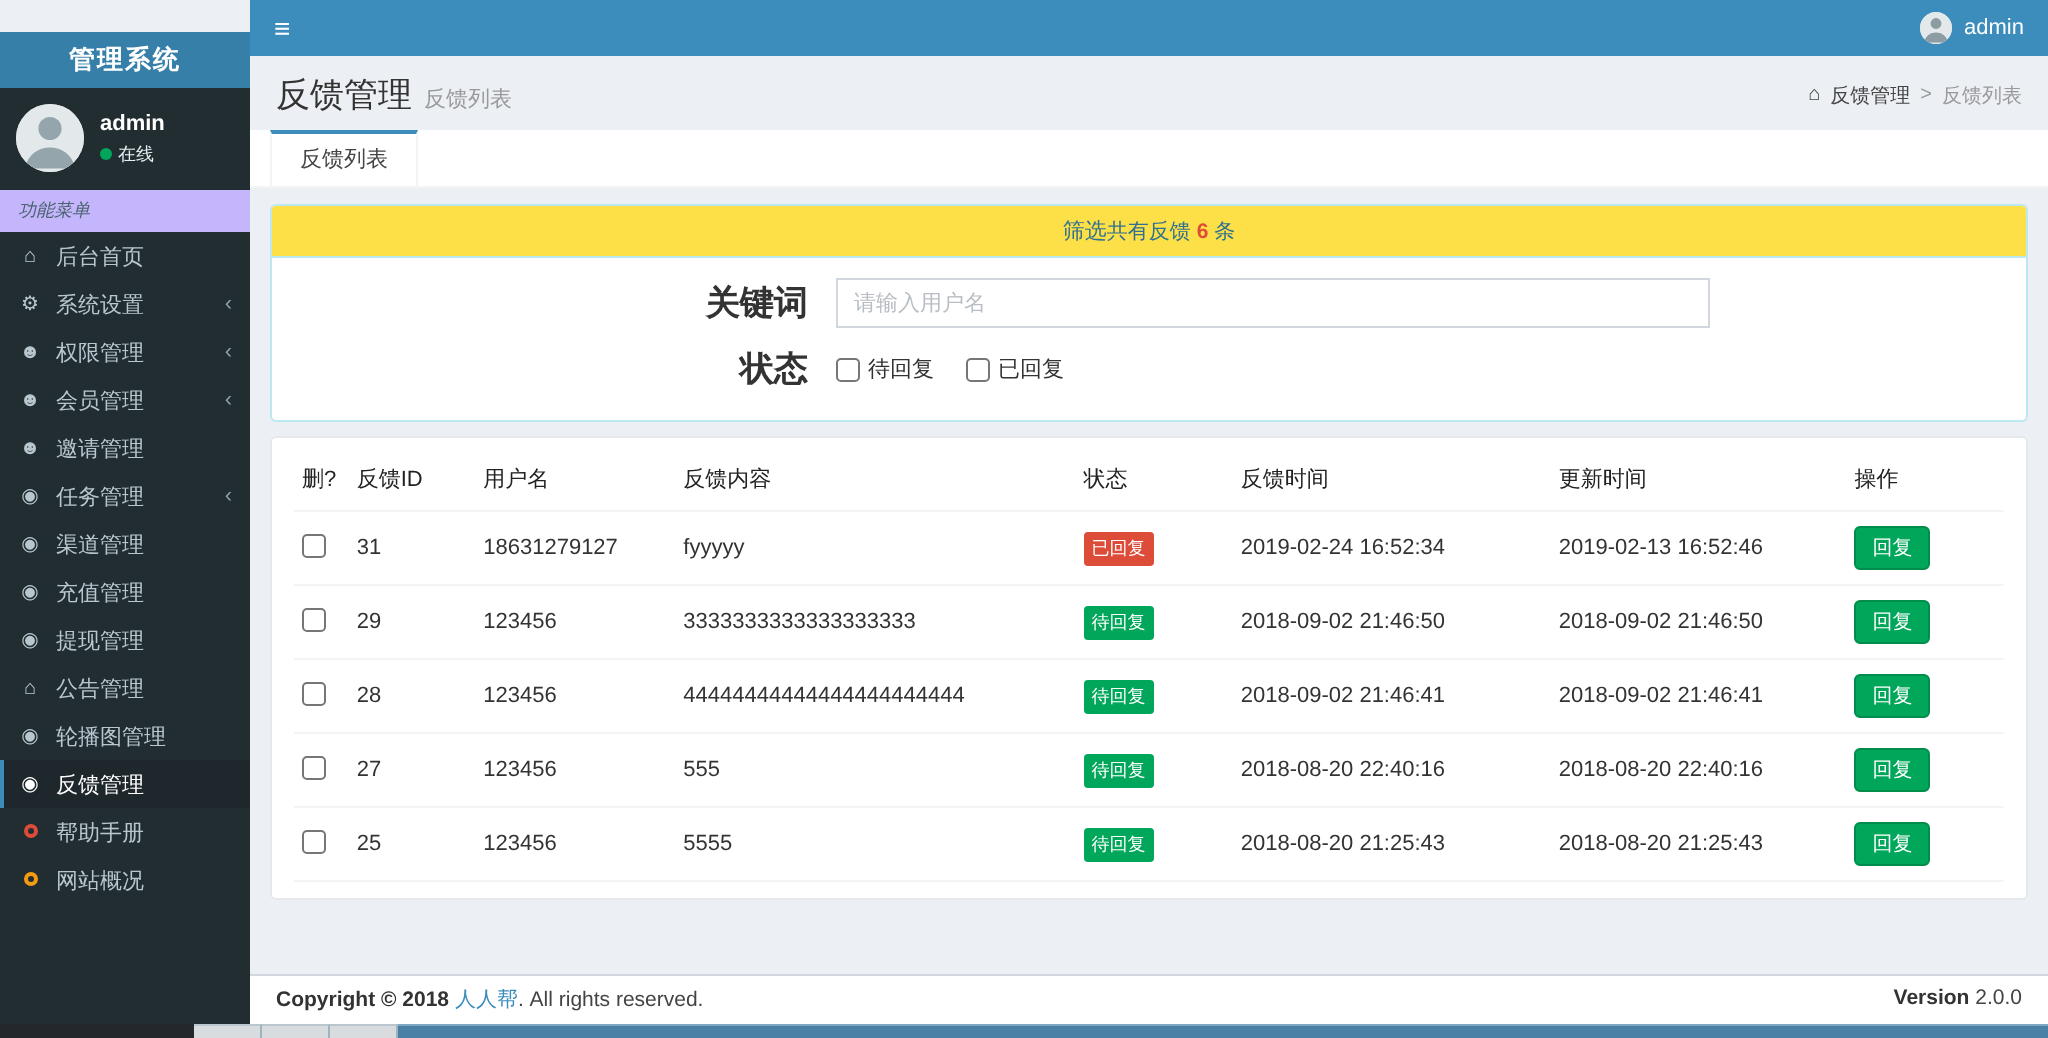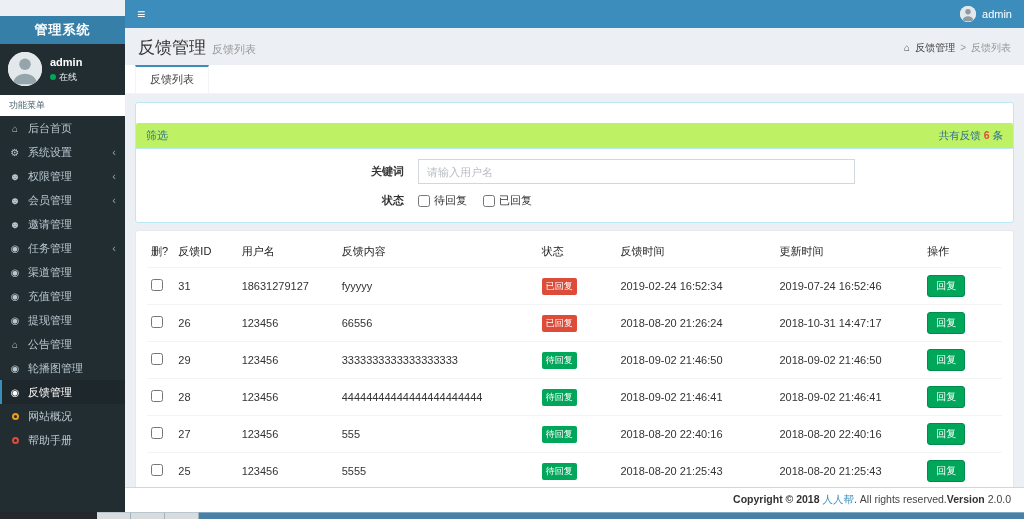--- a/index.html
+++ b/index.html
@@ -11,21 +11,21 @@
   .sidebar { width:125px; height:512px; background:#222d32; flex-shrink:0; display:flex; flex-direction:column;margin-top:16px; }
   .logo { height:28px; background:#367fa9; color:#fff; font-weight:bold; font-size:13px;
           display:flex; align-items:center; justify-content:center; letter-spacing:1px; cursor:pointer; }
   .user-panel { display:flex; gap:8px; padding:8px 8px 9px; align-items:center; }
   .avatar { width:34px; height:34px; border-radius:50%; background:#e3e8ea; overflow:hidden; flex-shrink:0; }
   .avatar svg { width:100%; height:100%; }
   .user-name { color:#fff; font-size:11px; font-weight:bold; line-height:14px; }
   .user-status { color:#e6eef2; font-size:9px; display:flex; align-items:center; gap:3px; margin-top:2px; }
   .dot { width:6px; height:6px; border-radius:50%; background:#3c763d; }
   .dot.green { background:#00a65a; }
-  .menu-header { background:#ffffff; color:#4b646f; font-size:9px; padding:4px 9px; }
+  .menu-header { background:#c4b5fd; color:#4b646f; font-size:9px; padding:4px 9px;font-style:italic; }
   ul.menu { list-style:none; }
   .menu li { display:flex; align-items:center; gap:7px; padding:5px 9px; color:#b8c7ce; font-size:11px; cursor:pointer; height:24px; }
   .menu li.active { background:#1e282c; color:#fff; border-left:2px solid #3c8dbc; padding-left:7px; }
   .mi-icon { width:12px; text-align:center; font-size:10px; flex-shrink:0; }
   .mi-arrow { margin-left:auto; font-size:11px; color:#8aa4af; }
   .ring { width:7px; height:7px; border-radius:50%; border:2px solid #fff; display:inline-block; flex-shrink:0; margin-right:0; }
 
   
   .main { flex:1; display:flex; flex-direction:column; height:512px; }
   .navbar { height:28px; background:#3c8dbc; display:flex; align-items:center; color:#fff; flex-shrink:0; }
@@ -43,29 +43,29 @@
   .breadcrumb .sep, .breadcrumb .current { color:#999; }
 
   .tabstrip { background:#fff; border-bottom:1px solid #f4f4f4; display:flex; padding-left:10px; flex-shrink:0; }
   .tab { padding:5px 14px 6px; font-size:11px; color:#444; background:#fff; border-top:2px solid #3c8dbc;
          border-right:1px solid #f4f4f4; border-left:1px solid #f4f4f4; cursor:pointer; }
 
   .content { flex:1; padding:8px 10px 0; overflow:hidden; }
 
   
   .filter-panel { border:1px solid #bce8f1; border-radius:3px; background:#fff; margin-bottom:7px; }
-  .filter-header { background:#bef264; color:#31708f; font-size:11px; padding:5px 10px;
-                   display:flex; justify-content:space-between; align-items:center;
-                   border-bottom:1px solid #bce8f1; border-radius:2px 2px 0 0;margin-top:20px; }
+  .filter-header { background:#fde047; color:#31708f; font-size:11px; padding:5px 10px;
+                   display:flex; justify-content:center; align-items:center;
+                   border-bottom:1px solid #bce8f1; border-radius:2px 2px 0 0; }
   .total-count { font-size:10.5px; }
   .total-count .num { color:#dd4b39; font-weight:bold; margin:0 3px; }
   .filter-body { padding:10px 10px 12px; }
   .form-row { display:flex; align-items:center; margin-bottom:9px; }
   .form-row:last-child { margin-bottom:2px; }
-  .form-label { width:272px; text-align:right; padding-right:14px; font-size:11px; font-weight:bold; color:#333; flex-shrink:0; }
+  .form-label { width:272px; text-align:right; padding-right:14px; font-size:17px; font-weight:bold; color:#333; flex-shrink:0; }
   .keyword-input { width:437px; height:25px; border:1px solid #d2d6de; padding:0 8px; font-size:11px; color:#333; outline:none; }
   .keyword-input::placeholder { color:#b9bec4; }
   .checkbox-group { display:flex; gap:16px; align-items:center; font-size:11px; color:#333; }
   .checkbox-group label { display:flex; align-items:center; gap:4px; cursor:pointer; }
   input[type=checkbox] { width:12px; height:12px; cursor:pointer; }
   .btn-search { background:#3c8dbc; border:1px solid #367fa9; color:#fff; font-size:11px; padding:4px 10px;
                 border-radius:3px; display:inline-flex; align-items:center; gap:4px; cursor:pointer; }
   .btn-search svg { width:9px; height:9px; }
 
   
@@ -75,21 +75,21 @@
   td { padding:7px 4px; border-bottom:1px solid #f4f4f4; overflow:hidden; white-space:nowrap; }
   col.c-del {width:3.2%;} col.c-id {width:7.4%;} col.c-user {width:11.7%;} col.c-content {width:23.4%;}
   col.c-status {width:9.2%;} col.c-ctime {width:18.6%;} col.c-utime {width:17.3%;} col.c-op {width:9.2%;}
   .badge { color:#fff; font-size:9px; padding:2px 4px; border-radius:2px; display:inline-block; }
   .badge-replied { background:#dd4b39; }
   .badge-pending { background:#00a65a; }
   .btn-reply { background:#00a65a; border:1px solid #008d4c; color:#fff; font-size:10px; padding:3px 8px; border-radius:3px; cursor:pointer; }
 
   
   .footer { background:#fff; border-top:1px solid #d2d6de; padding:5px 13px; font-size:10.5px; color:#444;
-            display:flex; justify-content:flex-end; flex-shrink:0; }
+            display:flex; justify-content:space-between; flex-shrink:0; }
   .footer b { color:#333; }
   .brand-link { color:#3c8dbc; text-decoration:none; cursor:pointer; }
 
   
   .bottom-sliver { position:absolute; left:0; bottom:0; width:1024px; height:7px; display:flex; }
   .sliver-dark { width:97px; background:#24282c; }
   .sliver-tab { width:34px; background:#d8dcdf; border-right:1px solid #9fb3bf; border-top:1px solid #b9c6cd; }
   .sliver-blue { flex:1; background:#4a80a5; border-top:1px solid #7fa9c3; }
 </style>
 </head>
@@ -173,27 +173,27 @@
     <span class="mi-arrow"></span>
   </li>
         <li class="active">
     <span class="mi-icon">◉</span>
     <span class="mi-label">反馈管理</span>
     <span class="mi-arrow"></span>
   </li>
       </ul>
     <ul class="menu">
         <li>
+    <span class="mi-icon"><span class="ring" style="border-color: rgb(221, 75, 57);"></span></span>
+    <span class="mi-label">帮助手册</span>
+    <span class="mi-arrow"></span>
+  </li>
+        <li>
     <span class="mi-icon"><span class="ring" style="border-color: rgb(243, 156, 18);"></span></span>
     <span class="mi-label">网站概况</span>
-    <span class="mi-arrow"></span>
-  </li>
-        <li>
-    <span class="mi-icon"><span class="ring" style="border-color: rgb(221, 75, 57);"></span></span>
-    <span class="mi-label">帮助手册</span>
     <span class="mi-arrow"></span>
   </li>
       </ul>
   </aside>
 
   <div class="main">
     <header class="navbar">
       <span class="hamburger">≡</span>
       <span class="nav-user">
         <span class="nav-avatar">
@@ -279,31 +279,21 @@
                 </tr>
               </thead>
             <tbody>
                 <tr>
     <td><input type="checkbox" style=""></td>
     <td><span class="cell-id">31</span></td>
     <td><span>18631279127</span></td>
     <td><span>fyyyyy</span></td>
     <td><span class="badge badge-replied">已回复</span></td>
     <td><span>2019-02-24 16:52:34</span></td>
-    <td><span>2019-07-24 16:52:46</span></td>
-    <td><button class="btn-reply">回复</button></td>
-  </tr>
-                <tr>
-    <td><input type="checkbox" style=""></td>
-    <td><span class="cell-id">26</span></td>
-    <td><span>123456</span></td>
-    <td><span>66556</span></td>
-    <td><span class="badge badge-replied">已回复</span></td>
-    <td><span>2018-08-20 21:26:24</span></td>
-    <td><span>2018-10-31 14:47:17</span></td>
+    <td><span>2019-02-13 16:52:46</span></td>
     <td><button class="btn-reply">回复</button></td>
   </tr>
                 <tr>
     <td><input type="checkbox" style=""></td>
     <td><span class="cell-id">29</span></td>
     <td><span>123456</span></td>
     <td><span>3333333333333333333</span></td>
     <td><span class="badge badge-pending">待回复</span></td>
     <td><span>2018-09-02 21:46:50</span></td>
     <td><span>2018-09-02 21:46:50</span></td>

